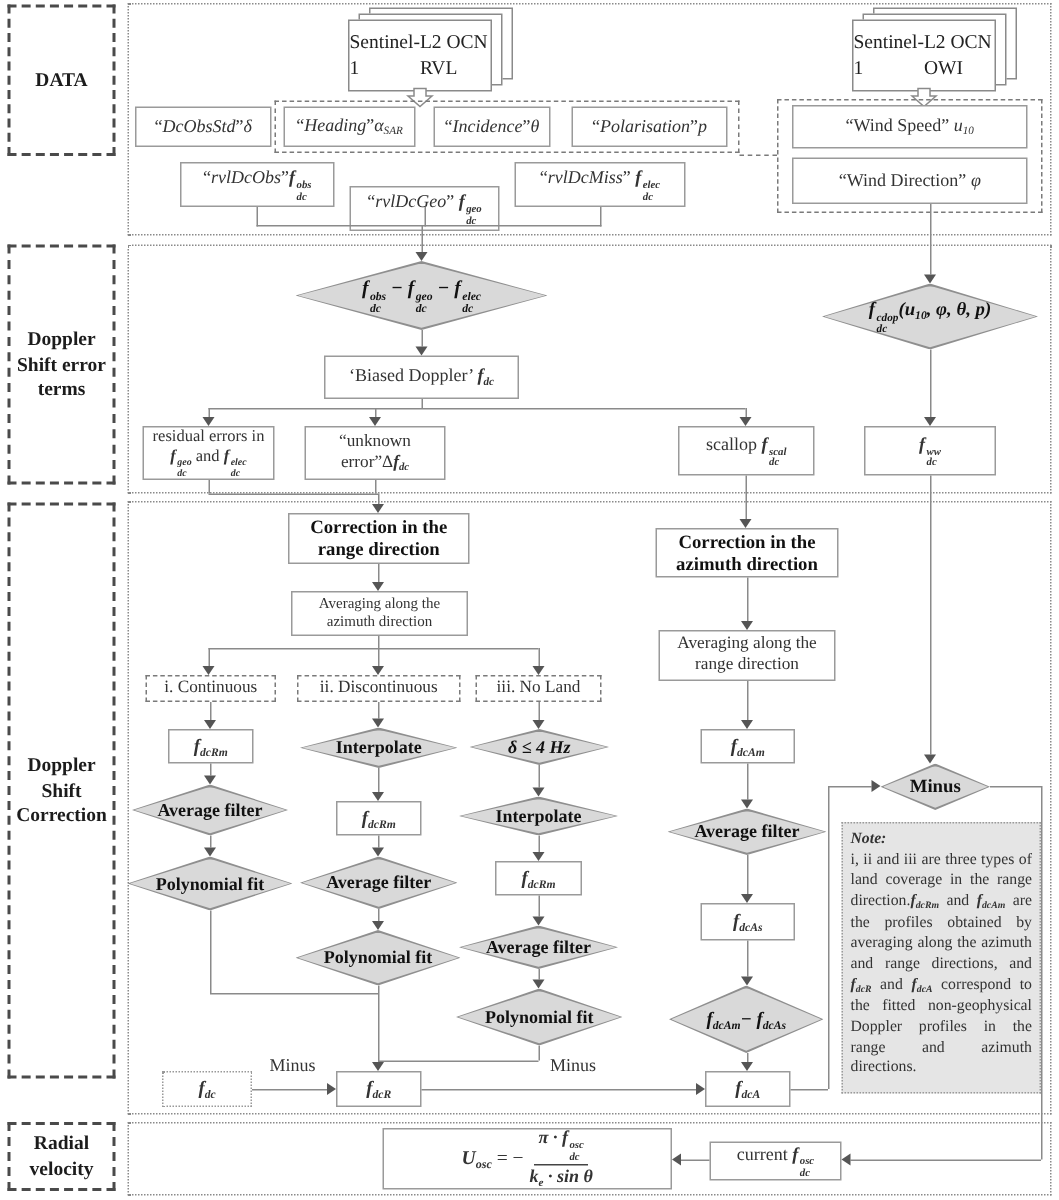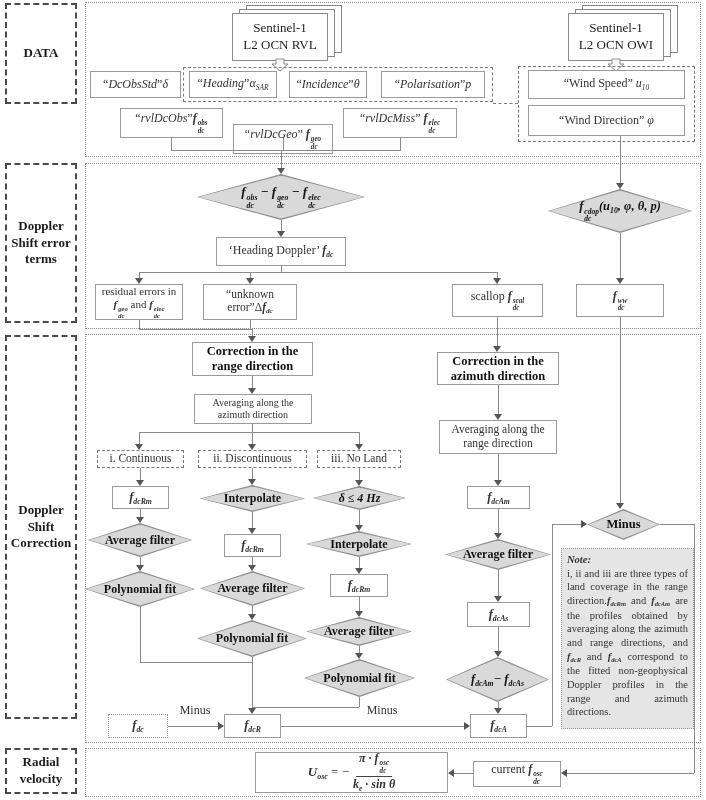--- a/index.html
+++ b/index.html
@@ -25,21 +25,21 @@
   .hl,.vl{position:absolute;background:#8a8a8a;}
   .hl{height:1px;}.vl{width:1px;}
   .hdash{position:absolute;border-top:1px dashed #7a7a7a;height:0;}
   .a{position:absolute;width:0;height:0;}
   .ad{border-left:4px solid transparent;border-right:4px solid transparent;border-top:6px solid #555;}
   .ar{border-top:4px solid transparent;border-bottom:4px solid transparent;border-left:6px solid #555;}
   .al{border-top:4px solid transparent;border-bottom:4px solid transparent;border-right:6px solid #555;}
   .txt{position:absolute;font-size:12px;color:#333;text-align:center;}
   .stack{position:absolute;}
   .page{position:absolute;width:96px;height:48px;border:1px solid #8a8a8a;background:#fff;box-sizing:border-box;}
-  .pfront{display:flex;flex-direction:column;align-items:center;justify-content:center;font-size:13px;line-height:1.3;color:#222;}
+  .pfront{display:flex;align-items:center;justify-content:center;font-size:13px;line-height:1.3;color:#222;}
   .mi{font-style:italic;font-weight:bold;}
   .it{font-style:italic;}
   .scripts{display:inline-flex;flex-direction:column;align-items:flex-start;font-size:0.6em;line-height:1.02;
            vertical-align:-0.45em;margin-left:1px;}
   .scripts .srow{display:block;}
   .ssub{font-size:0.62em;vertical-align:-0.35em;}
   .note{position:absolute;border:1px dotted #9a9a9a;background:#e5e5e5;box-sizing:border-box;
         font-size:10.5px;line-height:1.3;color:#333;padding:4px 5px;text-align:justify;}
   .note .ttl{font-weight:bold;font-style:italic;display:block;text-align:left;}
   .note .body{display:inline;}
@@ -141,21 +141,21 @@
           <span class="srow">dc</span>
         </span><span class="mi"> − f</span><span class="scripts mi">
           <span class="srow">geo</span>
           <span class="srow">dc</span>
         </span><span class="mi"> − f</span><span class="scripts mi">
           <span class="srow">elec</span>
           <span class="srow">dc</span>
         </span></span>
     </div>
   <div class="bx" style="left:216px;top:237px;width:130px;height:29px">
-      <span><span>‘Heading Doppler’ </span><span class="mi">f</span><span class="ssub mi">dc</span></span>
+      <span><span>‘Biased Doppler’ </span><span class="mi">f</span><span class="ssub mi">dc</span></span>
     </div>
   <div class="bx" style="left:95px;top:284px;width:88px;height:36px;font-size:11px">
     <span>residual errors in</span>
     <span><span class="mi">f</span><span class="scripts mi">
           <span class="srow">geo</span>
           <span class="srow">dc</span>
         </span><span> and </span><span class="mi">f</span><span class="scripts mi">
           <span class="srow">elec</span>
           <span class="srow">dc</span>
         </span></span>

